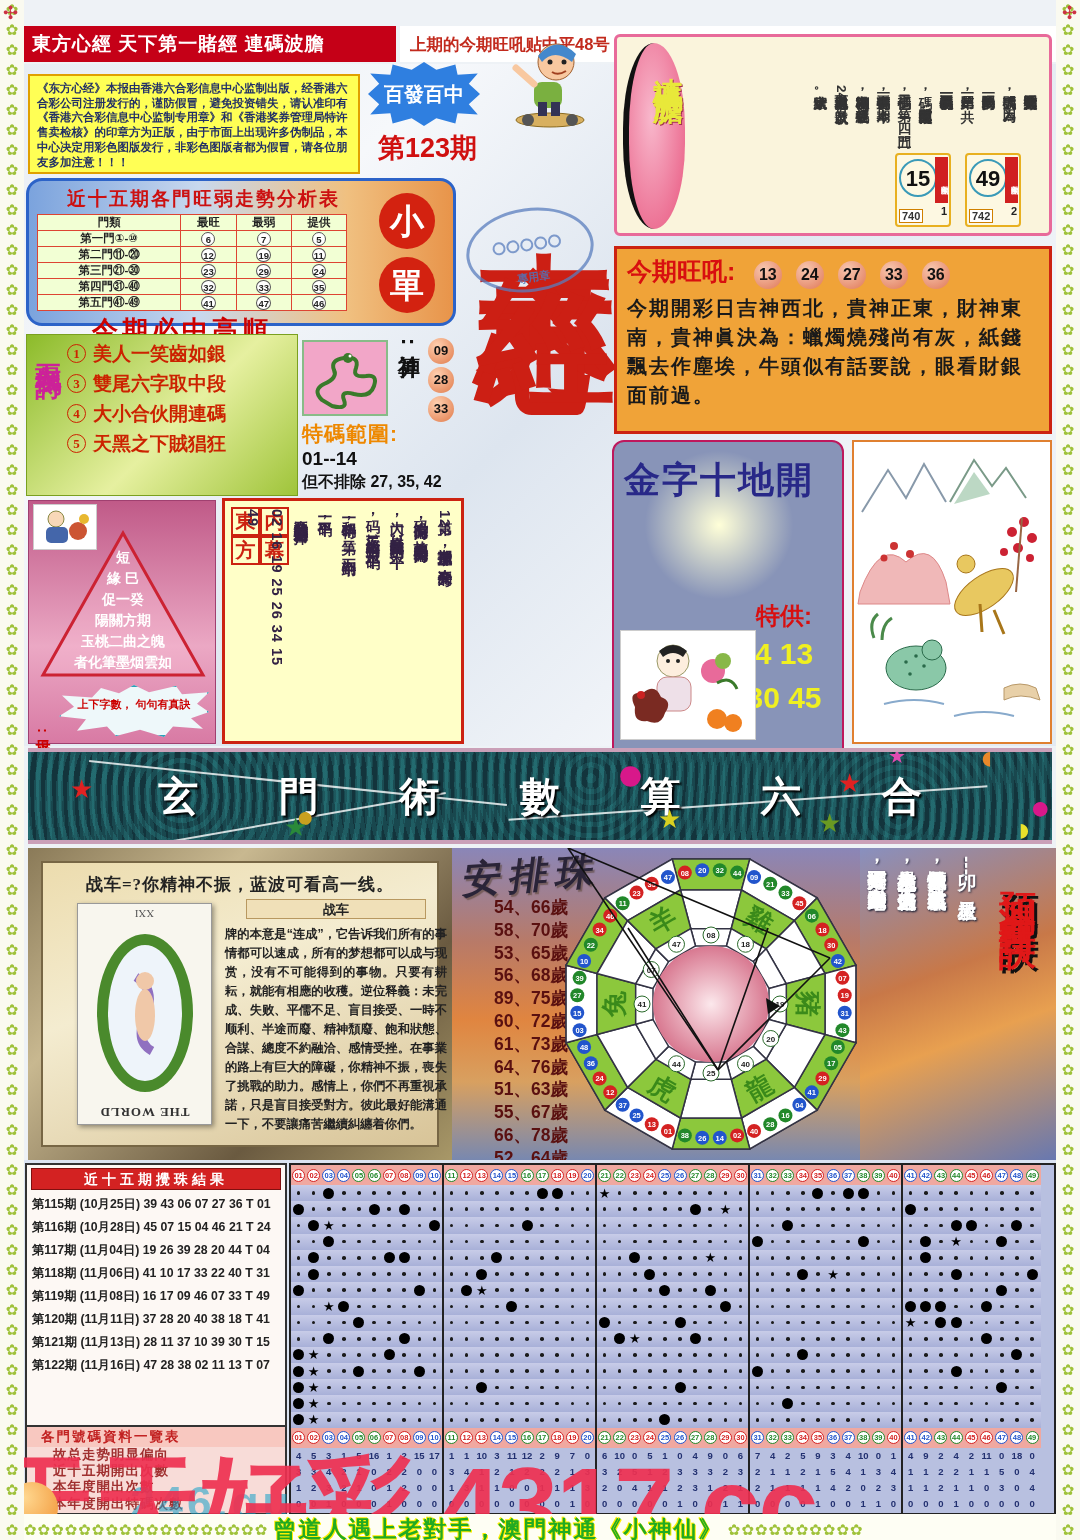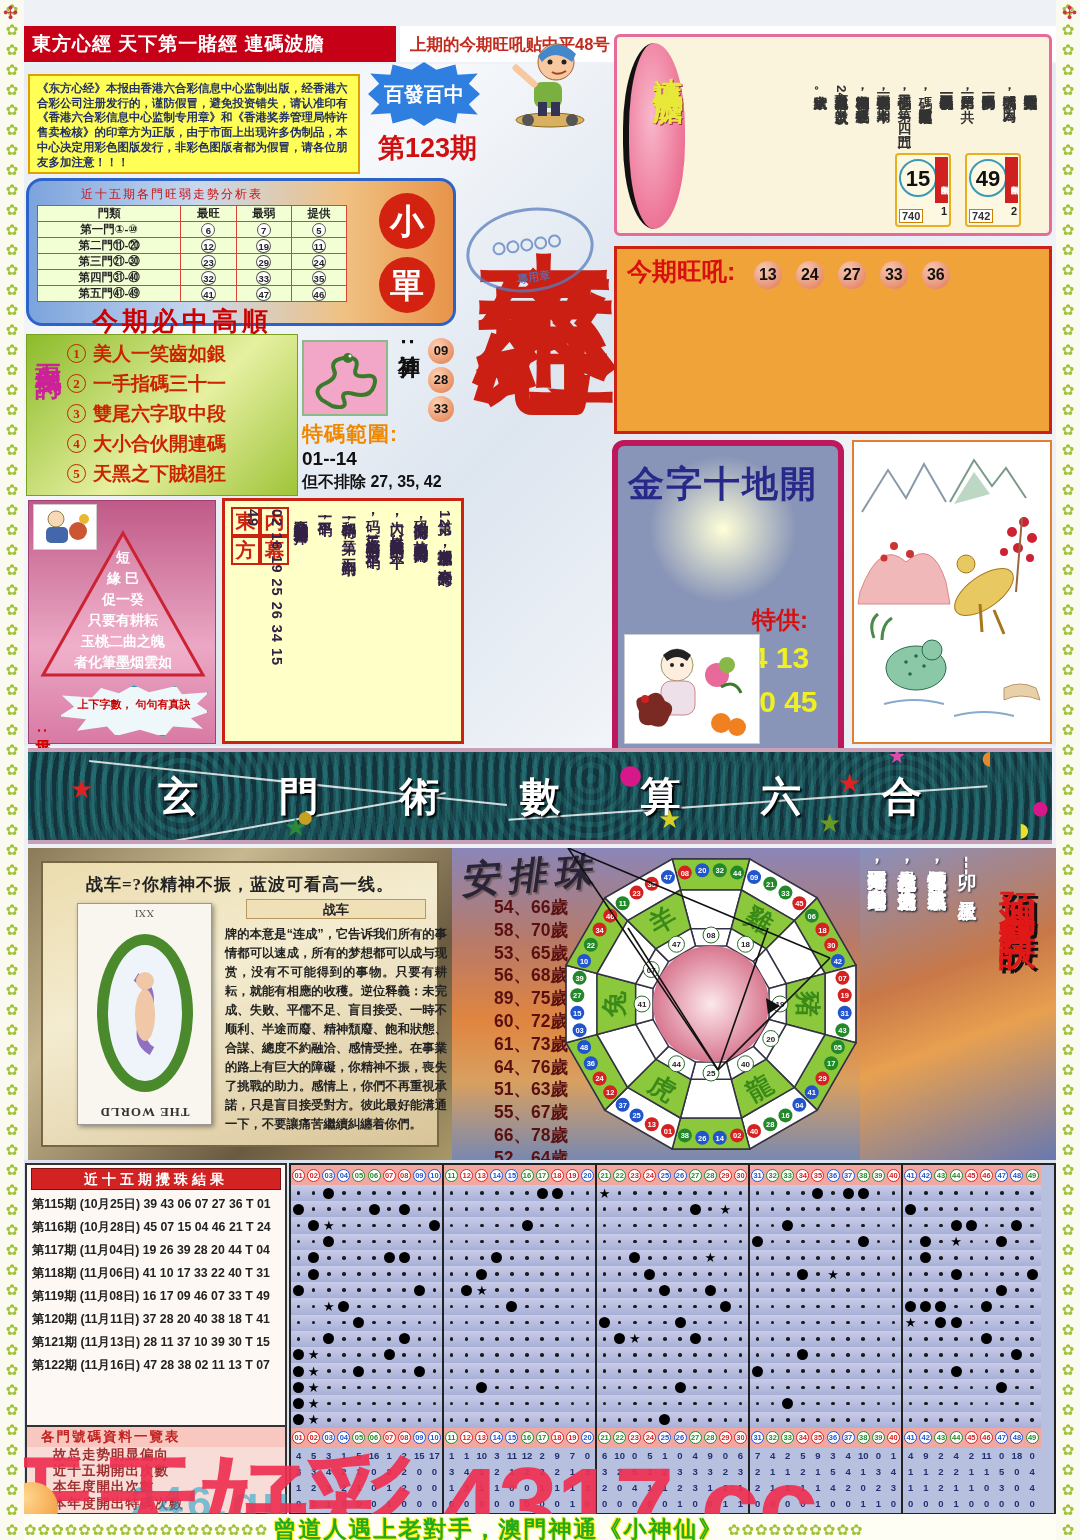--- a/index.html
+++ b/index.html
@@ -25,21 +25,21 @@
   .starburst .burst { position:absolute; inset:0; background:#2f7fe0; clip-path:polygon(50% 0,61% 12%,78% 4%,80% 20%,98% 18%,90% 34%,100% 50%,90% 66%,98% 82%,80% 80%,78% 96%,61% 88%,50% 100%,39% 88%,22% 96%,20% 80%,2% 82%,10% 66%,0 50%,10% 34%,2% 18%,20% 20%,22% 4%,39% 12%); }
   .starburst span { position:absolute; inset:0; color:#fff; font-weight:bold; font-size:20px; text-align:center; line-height:64px; }
   .issue-no { left:378px; top:130px; width:110px; color:#d01010; font-size:27px; font-weight:bold; }
 
   
   .skater { left:488px; top:24px; width:120px; height:120px; }
 
   
   .analysis { left:26px; top:178px; width:430px; height:148px; border-radius:16px; border:3px solid #2c63c8;
     background:linear-gradient(90deg,#7ba3dd 0%,#c8d8ee 40%,#f0c080 75%,#e8944a 100%); padding:4px 8px; }
-  .analysis-title { color:#cc1111; font-weight:normal; font-size:12px; letter-spacing:2px; margin:1px 0 2px 44px; }
+  .analysis-title { color:#cc1111; font-weight:bold; font-size:19px; letter-spacing:2px; margin:1px 0 2px 30px; }
   table.an-tbl { border-collapse:collapse; width:310px; background:#f2ffd4; }
   table.an-tbl td,table.an-tbl th { border:1px solid #dd4433; font-size:11.5px; color:#222; text-align:center; height:16px; font-weight:bold; }
   .circ { display:inline-block; min-width:14px; height:14px; border:1px solid #555; border-radius:50%; font-size:9.5px; line-height:13px; padding:0 1px; background:#fff; }
   .an-slogan { color:#cc0000; font-size:26px; font-weight:bold; letter-spacing:4px; margin:2px 0 0 55px; }
   .badge-col { position:absolute; right:18px; top:12px; }
   .badge { width:56px; height:56px; border-radius:50%; background:#d32210; color:#fff; font-size:34px; font-weight:bold; text-align:center; line-height:56px; margin-bottom:8px; }
 
   
   .poem { left:26px; top:334px; width:272px; height:162px; background:linear-gradient(135deg,#8cbb2a,#e6f0a0 55%,#9fc43a); border:1px solid #7aa020; padding:4px 6px 4px 40px; }
   .poem-title { position:absolute; left:6px; top:8px; width:30px; color:#cc2299; font-size:26px; font-weight:bold; line-height:1.12; writing-mode:vertical-rl; letter-spacing:2px; }
@@ -96,21 +96,21 @@
   .tile .tcode { position:absolute; left:2px; bottom:2px; background:#fff; border:1px solid #d08000; font-size:11px; font-weight:bold; color:#333; padding:0 2px; }
 
   
   .wanghou { left:614px; top:246px; width:438px; height:188px; background:#f0a338; border:3px solid #cc2211; padding:6px 10px; }
   .wh-title { color:#d80f0f; font-size:25px; font-weight:bold; display:inline-block; }
   .wh-balls { display:inline-block; vertical-align:middpx; }
   .wh-ball { display:inline-block; width:28px; height:28px; border-radius:50%; background:radial-gradient(circle at 35% 30%,#f8c8b0,#e07858); color:#111; font-size:16px; font-weight:bold; text-align:center; line-height:28px; margin-left:14px; }
   .wh-text { margin-top:5px; font-family:"Liberation Serif","DejaVu Serif",serif; font-size:20px; font-weight:bold; color:#1a1a1a; line-height:29px; letter-spacing:2px; }
 
   
-  .jinzi { left:612px; top:440px; width:232px; height:354px; background:#8894b8; border:6px solid #be185d; border-radius:12px; overflow:hidden; }
+  .jinzi { left:612px; top:440px; width:232px; height:354px; background:#8894b8; border:2px solid #be185d; border-radius:12px; overflow:hidden; }
   .jz-glow { position:absolute; left:30px; top:8px; width:150px; height:150px; background:radial-gradient(circle,#ffffd8 0%,rgba(255,255,216,0) 70%); }
   .jz-line { position:relative; color:#282888; font-size:36px; font-weight:bold; letter-spacing:2px; margin:14px 0 0 10px; white-space:nowrap; }
   .jz-tegong { position:absolute; right:8px; top:158px; width:100px; text-align:center; }
   .jz-tegong .lab { color:#d80f0f; font-size:24px; font-weight:bold; }
   .jz-tegong .nums { color:#f0f020; font-size:30px; font-weight:bold; line-height:44px; }
   .kid-pic { position:absolute; left:6px; top:188px; width:136px; height:110px; background:#fff; border:1px solid #ccc; }
 
   
   .painting { left:852px; top:440px; width:200px; height:304px; background:#fff; border:2px solid #e08030; }
 
@@ -266,21 +266,20 @@
   <div class="badge-col">
       <div class="badge">小</div>
       <div class="badge">單</div>
     </div>
 </div>
 
 <div class="abs poem">
   <div class="poem-title">五句現碼詩</div>
   <div id="poem-lines">
       <div class="poem-line"><span class="num">1</span>美人一笑齒如銀</div>
-      <div class="poem-line"><span class="num">2</span>一手指碼三十一</div>
       <div class="poem-line"><span class="num">3</span>雙尾六字取中段</div>
       <div class="poem-line"><span class="num">4</span>大小合伙開連碼</div>
       <div class="poem-line"><span class="num">5</span>天黑之下賊猖狂</div>
     </div>
 </div>
 
 <div class="abs dragon-box">
   <svg width="82" height="72" viewBox="0 0 82 72">
     <path d="M18 58 Q8 48 20 42 Q34 36 30 28 Q26 18 40 16 Q56 14 52 26 Q48 36 62 34 Q74 32 70 44 Q66 56 50 52 Q36 48 40 58 Q44 68 28 64 Z" fill="none" stroke="#3a7a2a" stroke-width="4"></path>
     <circle cx="44" cy="16" r="5" fill="#3a7a2a"></circle>
@@ -309,21 +308,21 @@
     </svg>
   </div>
   <div class="tri">
     <svg width="168" height="150" viewBox="0 0 168 150">
         <polygon points="84,4 4,146 164,146" fill="rgba(255,200,220,.25)" stroke="#cc2233" stroke-width="3"></polygon>
       </svg>
     <div class="tri-lines" id="tri-lines">
         <div>短</div>
         <div>緣 巳</div>
         <div>促一癸</div>
-        <div>只要有耕耘</div>
+        <div>陽關方期</div>
         <div>玉桃二曲之魄</div>
         <div>者化筆墨烟雲如</div>
       </div>
   </div>
   <div class="tip-lab">提示:</div>
   <div class="tip-burst">
     <div class="bg"></div>
       <span id="tip-text">上下字數，
 句句有真訣</span>
   </div>
@@ -380,20 +379,21 @@
         <div class="ttag">今年開出次數</div>
         <div class="tcount">2</div>
         <div class="tcode">742</div>
       </div>
     </div>
 </div>
 
 <div class="abs wanghou">
   <span class="wh-title">今期旺吼:</span>
   <span class="wh-balls" id="wh-balls"><span class="wh-ball">13</span><span class="wh-ball">24</span><span class="wh-ball">27</span><span class="wh-ball">33</span><span class="wh-ball">36</span></span>
+  <div class="wh-text">今期開彩日吉神西北，貴神正東，財神東南，貴神眞決為：蠟燭燒殘尚有灰，紙錢飄去作塵埃，牛頭似有話要說，眼看財銀面前過。</div>
 </div>
 
 <div class="abs jinzi">
   <div class="jz-glow"></div>
   <div class="jz-line">金字十地開</div>
   <div class="jz-tegong">
     <div class="lab">特供:</div>
     <div class="nums" id="tegong-nums">
         <div>4  13</div>
         <div>30 45</div>

